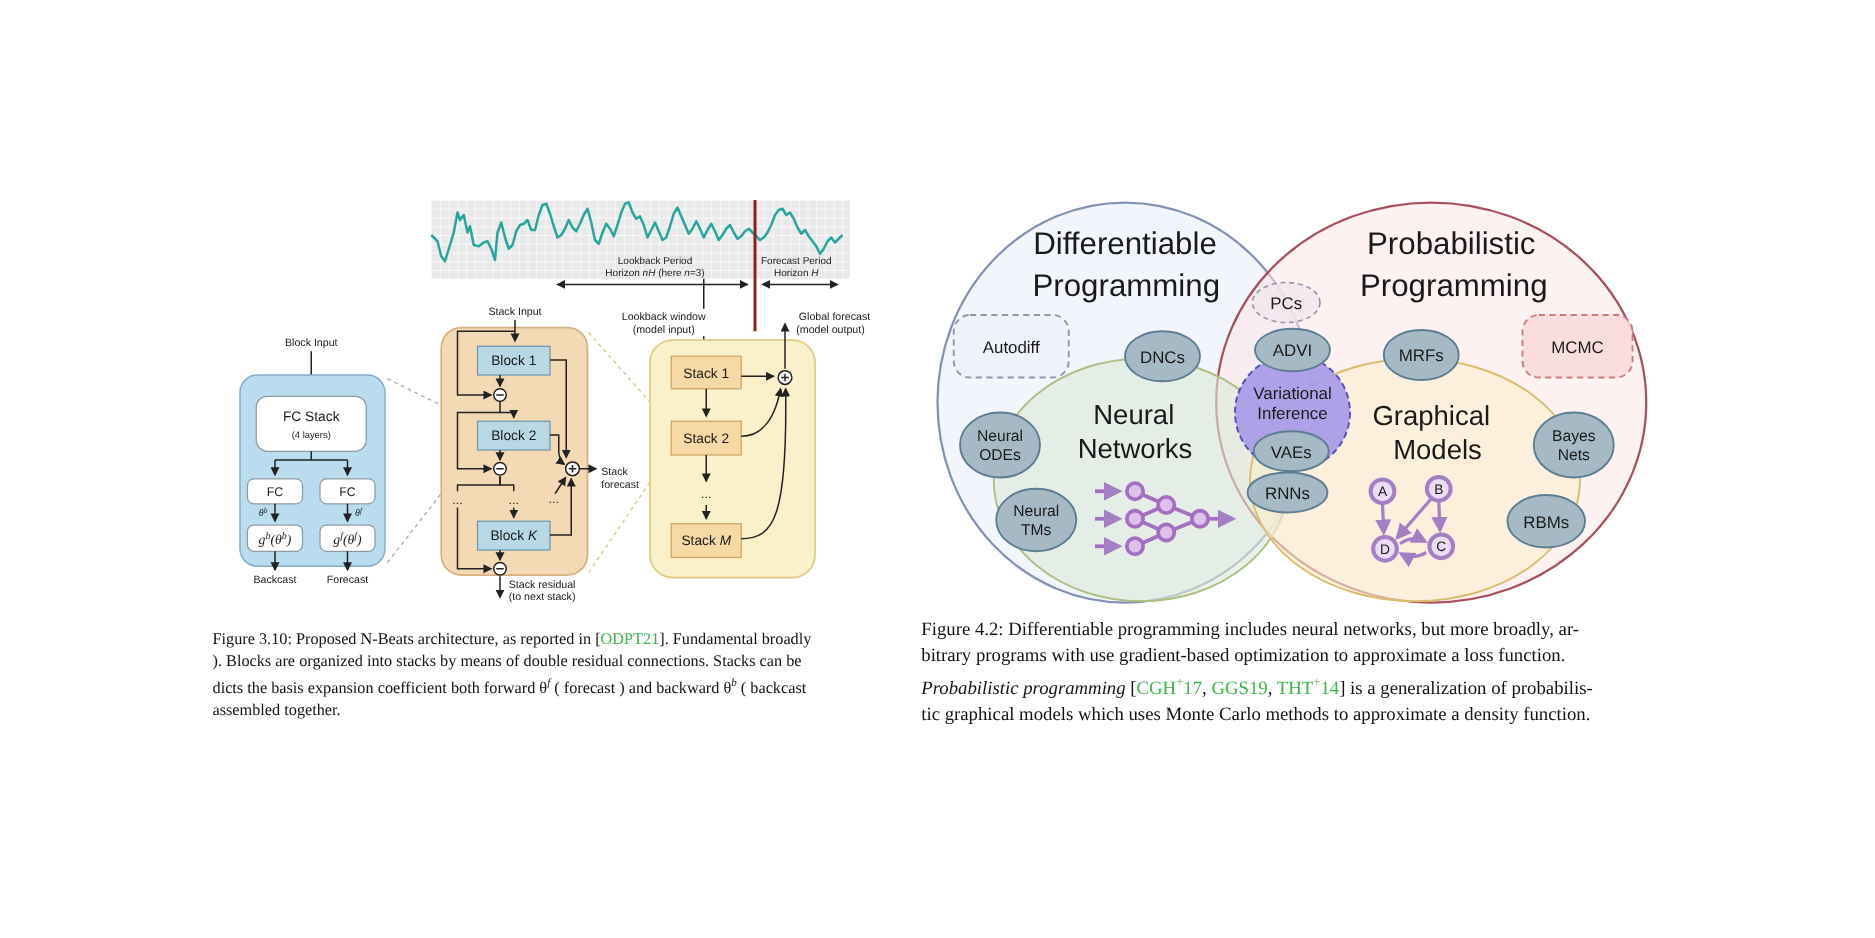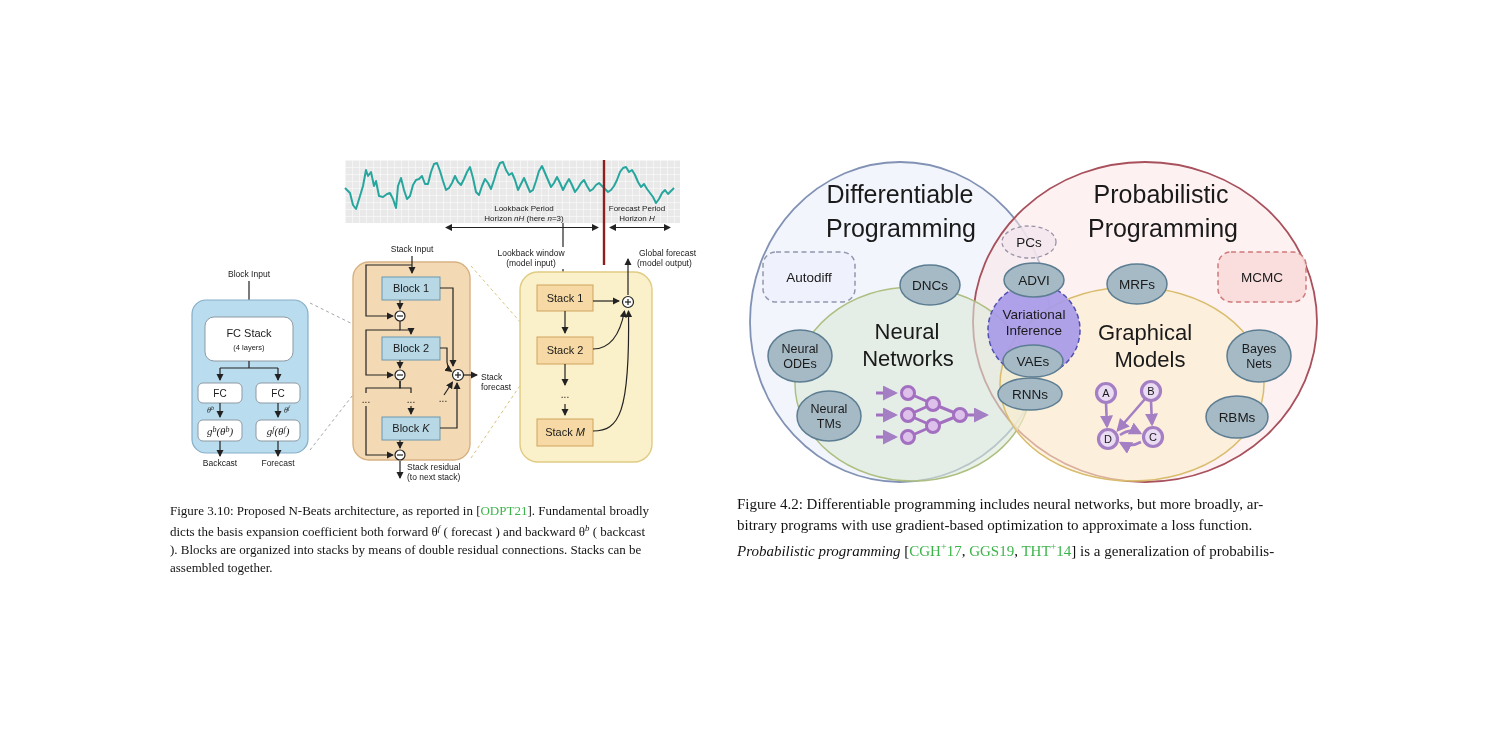--- a/index.html
+++ b/index.html
@@ -185,22 +185,22 @@
       <g>
         <circle class="opnode" cx="628" cy="302" r="5.5"></circle>
         <line class="opsign" x1="625" y1="302" x2="631" y2="302"></line>
         <line class="opsign" x1="628" y1="299" x2="628" y2="305"></line>
       </g>
     </g>
   </svg>
 
   <div class="caption cap-left">
       <div class="cap-line"><span>Figure 3.10: Proposed N-Beats architecture, as reported in [</span><span class="run-cite">ODPT21</span><span>]. Fundamental broadly</span></div>
+      <div class="cap-line"><span>). Blocks are organized into stacks by means of double residual connections. Stacks can be</span></div>
       <div class="cap-line"><span>dicts the basis expansion coefficient both forward θ</span><span class="run-sup">f</span><span> ( forecast ) and backward θ</span><span class="run-sup">b</span><span> ( backcast</span></div>
-      <div class="cap-line"><span>). Blocks are organized into stacks by means of double residual connections. Stacks can be</span></div>
       <div class="cap-line"><span>assembled together.</span></div>
     </div>
 
   <svg style="left:730px;top:150px;width:625px;height:345px" viewBox="730 150 625 345">
     <defs>
       <marker id="ahp" markerWidth="6" markerHeight="6" refX="4" refY="2.5" orient="auto">
         <path d="M0,0 L5,2.5 L0,5 Z" fill="#a57fc4"></path>
       </marker>
     </defs>
 
@@ -293,15 +293,16 @@
       <text class="lbl t11" x="1151" y="395" text-anchor="middle">B</text>
       <text class="lbl t11" x="1108" y="443" text-anchor="middle">D</text>
       <text class="lbl t11" x="1153" y="441" text-anchor="middle">C</text>
     </g>
   </svg>
 
   <div class="caption cap-right">
       <div class="cap-line"><span>Figure 4.2:  Differentiable programming includes neural networks, but more broadly, ar-</span></div>
       <div class="cap-line"><span>bitrary programs with use gradient-based optimization to approximate a loss function.</span></div>
       <div class="cap-line"><span class="run-italic">Probabilistic programming</span><span> [</span><span class="run-cite">CGH</span><span class="run-cite-sup">+</span><span class="run-cite">17</span><span>, </span><span class="run-cite">GGS19</span><span>, </span><span class="run-cite">THT</span><span class="run-cite-sup">+</span><span class="run-cite">14</span><span>] is a generalization of probabilis-</span></div>
+      <div class="cap-line"><span>tic graphical models which uses Monte Carlo methods to approximate a density function.</span></div>
     </div>
 
 </div>
 
 </body></html>

